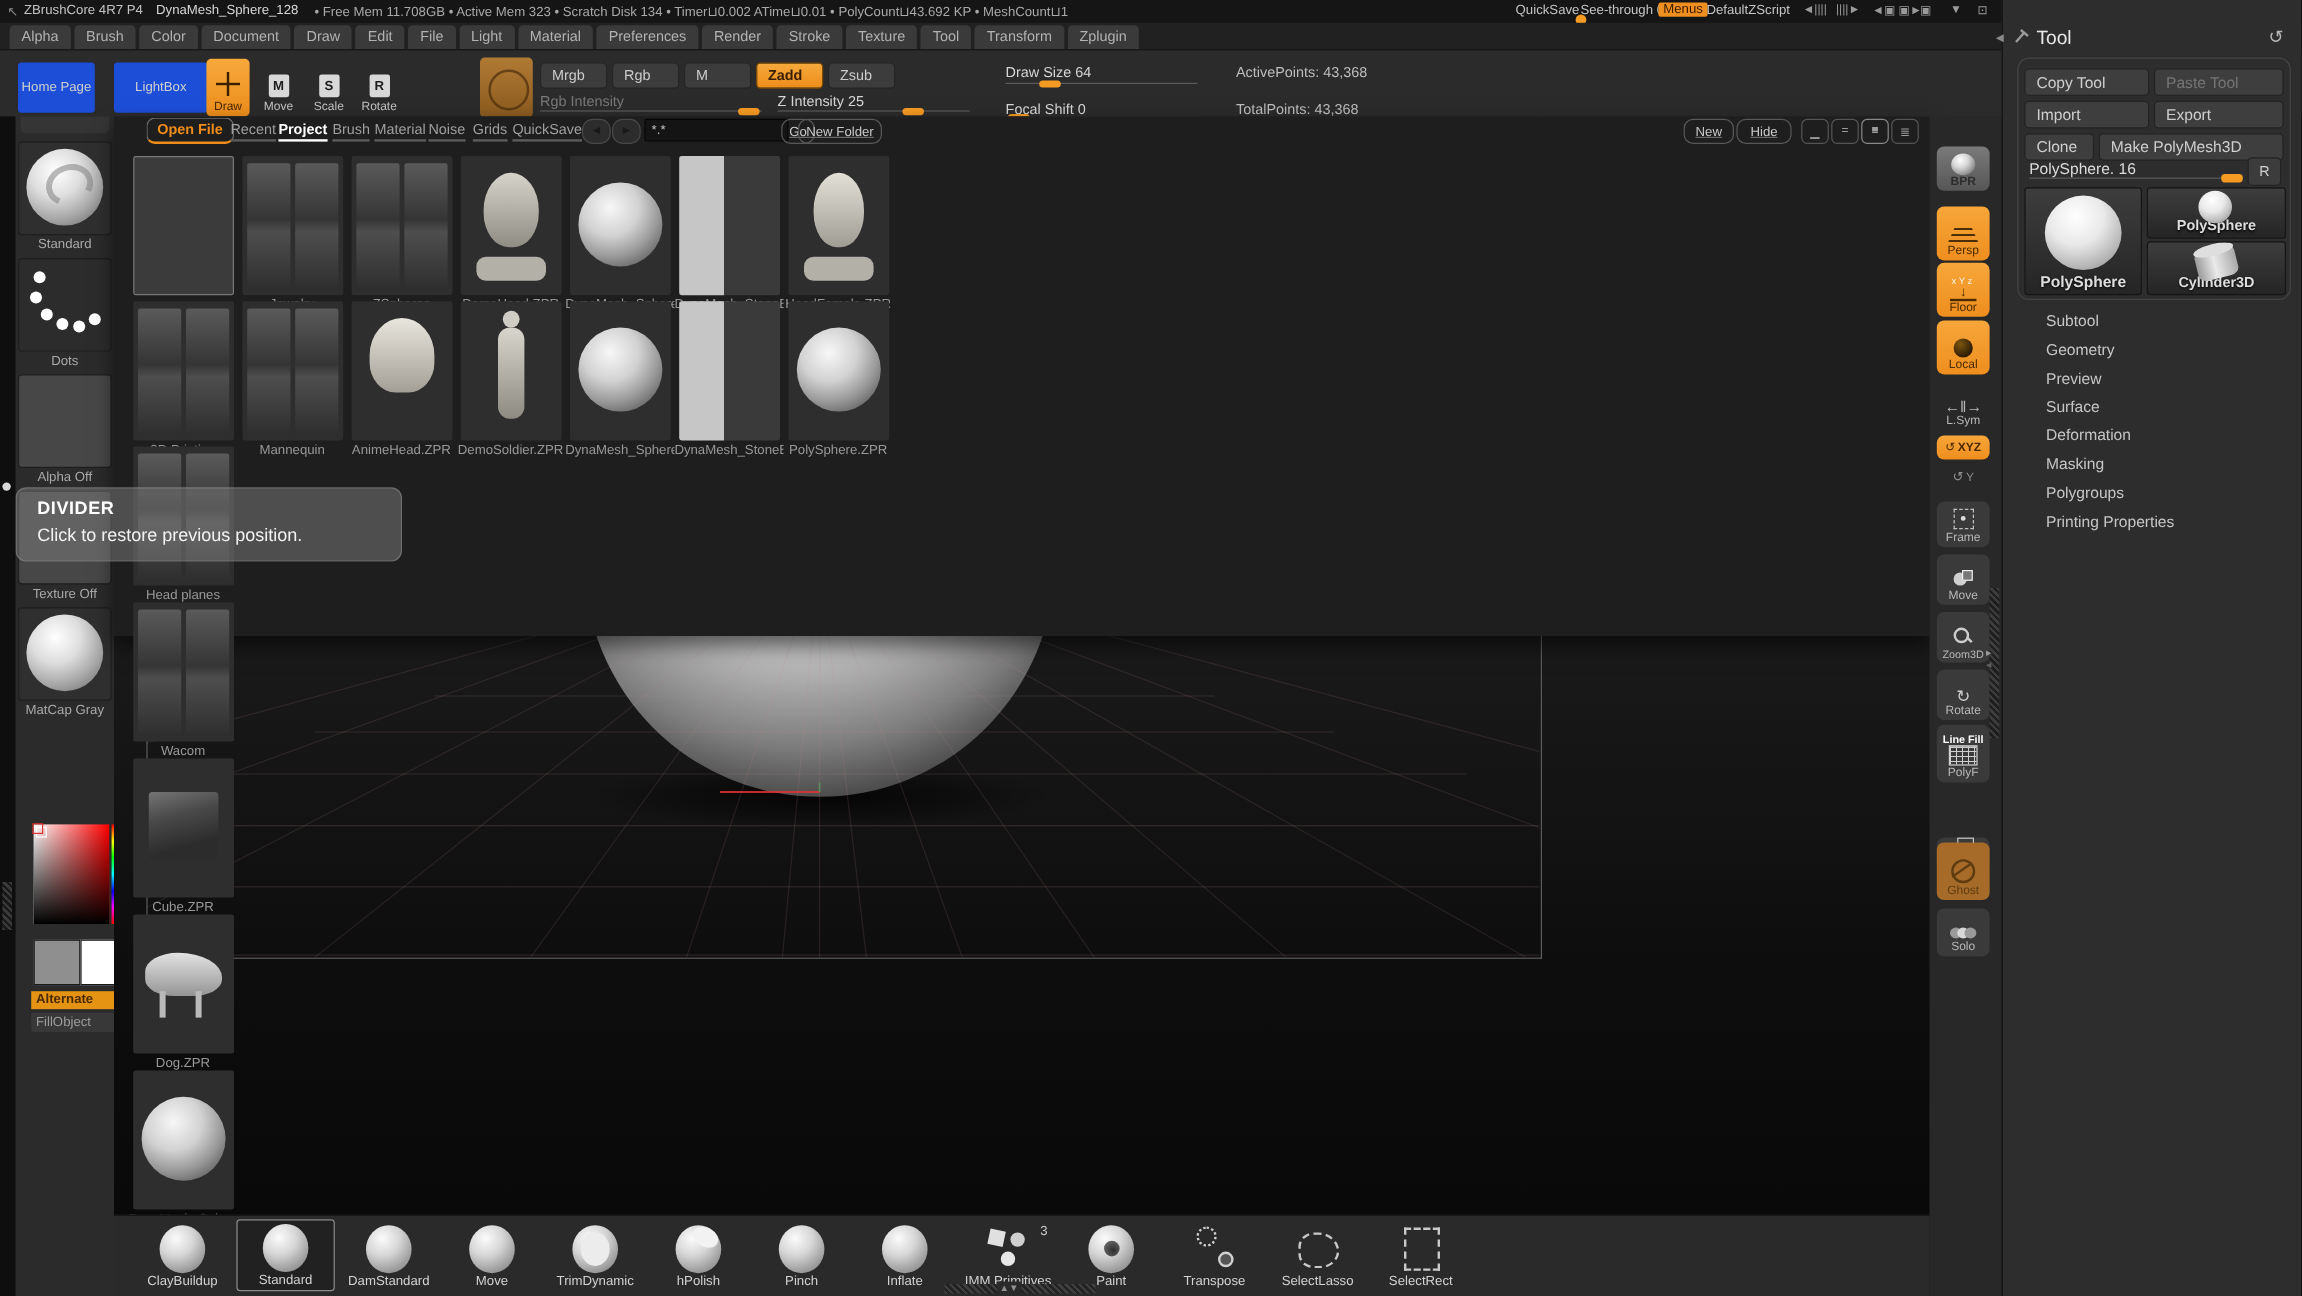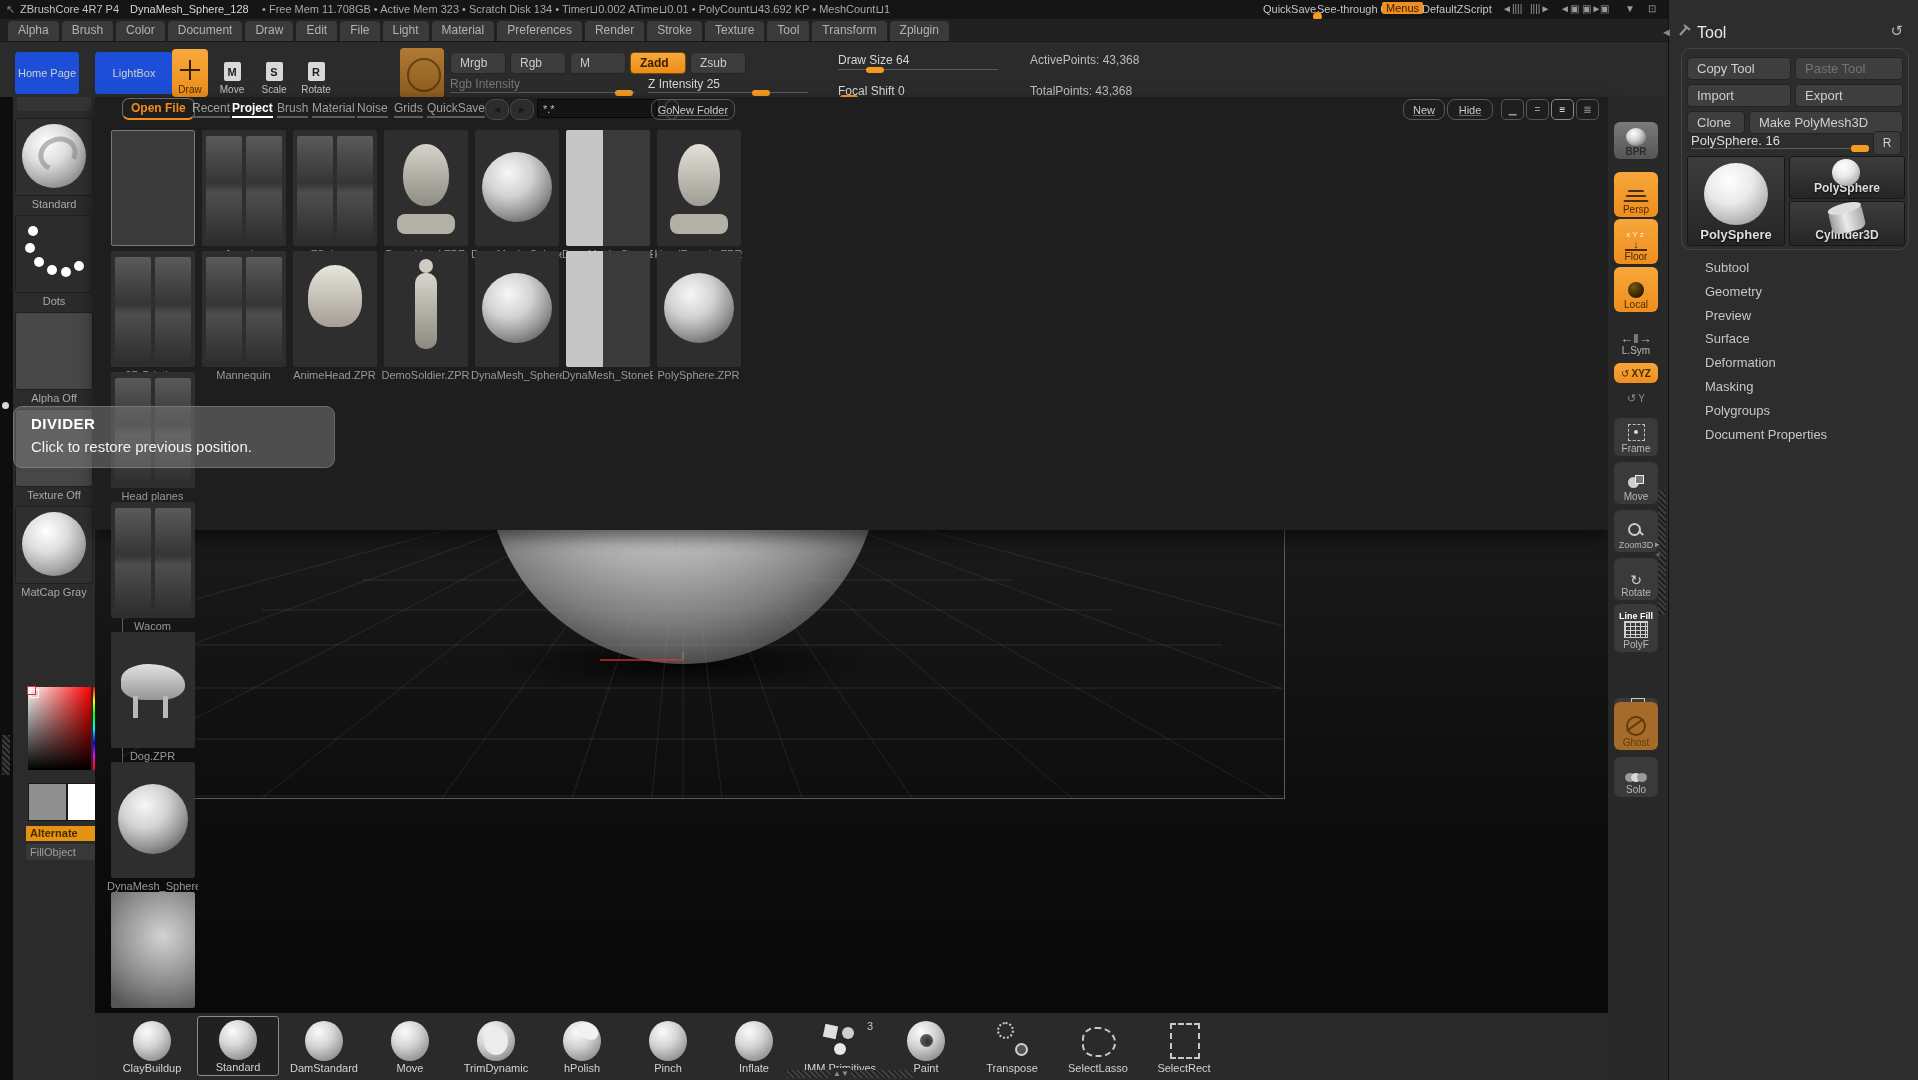--- a/index.html
+++ b/index.html
@@ -539,20 +539,24 @@
     <div class="lb-cell">
       <div class="t" data-kind="folder"></div>
       <div class="t-label">Head planes</div>
     </div>
 
     <div class="lb-cell">
       <div class="t" data-kind="folder"></div>
       <div class="t-label">Wacom</div>
     </div>
 
+    <div class="lb-cell">
+      <div class="t" data-kind="cube"></div>
+      <div class="t-label">Cube.ZPR</div>
+    </div>
 
     <div class="lb-cell">
       <div class="t" data-kind="dog"></div>
       <div class="t-label">Dog.ZPR</div>
     </div>
 
     <div class="lb-cell">
       <div class="t" data-kind="sphere"></div>
       <div class="t-label">DynaMesh_Sphere</div>
     </div>
@@ -689,21 +693,21 @@
         <div>Preview</div>
 
         <div>Surface</div>
 
         <div>Deformation</div>
 
         <div>Masking</div>
 
         <div>Polygroups</div>
 
-        <div>Document Properties</div>
+        <div>Printing Properties</div>
       </div>
   </div>
 
   <div id="bottomshelf">
     <div id="bs-row">
 
         <div class="bs-cell" data-kind="clay">
 
           <span class="bb-icon"></span>
           <span class="bs-label">ClayBuildup</span>

